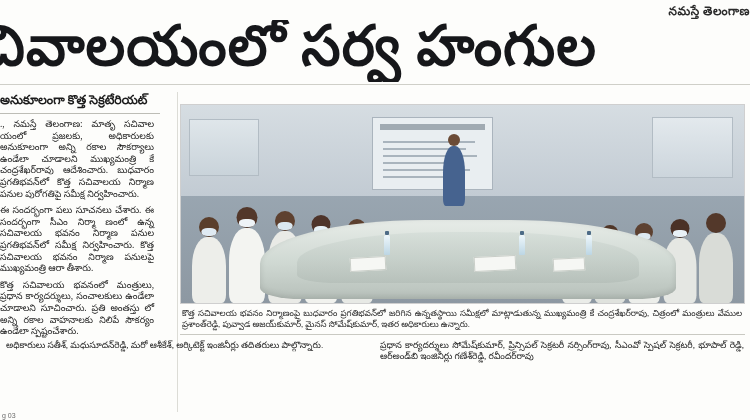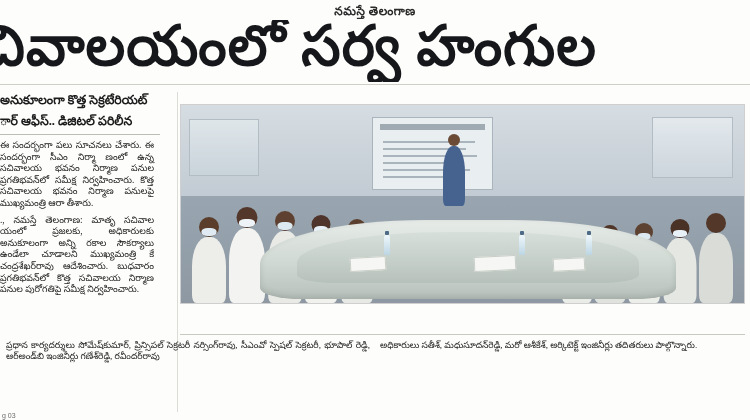--- a/index.html
+++ b/index.html
@@ -21,21 +21,21 @@
     overflow: hidden;
   }
 
   
   .masthead {
     position: absolute;
     left: 0;
     top: 0;
     width: 750px;
     height: 22px;
-    text-align: center;
+    text-align: right;
   }
   .masthead-text {
     font-family: "Liberation Serif", serif;
     font-size: 12px;
     font-weight: bold;
     color: #2b2b2b;
     line-height: 22px;
     letter-spacing: .5px;
   }
 
@@ -315,27 +315,25 @@
 
   <div class="headline-band">
     <div class="headline">చివాలయంలో సర్వ హంగుల</div>
   </div>
   <div class="headline-rule"></div>
 
   <div class="left-col">
     <div class="subhead">
       <span class="ln">అనుకూలంగా కొత్త సెక్రటేరియట్</span>
     </div>
-    <div class="subhead">
-      <span class="ln">ార్ ఆఫీస్.. డిజిటల్ పరిలీన</span>
-    </div>
     <div class="subhead-rule"></div>
     <div class="body-text">
+      <p>., నమస్తే తెలంగాణ: మాతృ సచివాల యంలో ప్రజలకు, అధికారులకు అనుకూలంగా అన్ని రకాల సౌకర్యాలు ఉండేలా చూడాలని ముఖ్యమంత్రి కే చంద్రశేఖర్‌రావు ఆదేశించారు. బుధవారం ప్రగతిభవన్‌లో కొత్త సచివాలయ నిర్మాణ పనుల పురోగతిపై సమీక్ష నిర్వహించారు.</p>
       <p>ఈ సందర్భంగా పలు సూచనలు చేశారు. ఈ సందర్భంగా సీఎం నిర్మా ణంలో ఉన్న సచివాలయ భవనం నిర్మాణ పనుల ప్రగతిభవన్‌లో సమీక్ష నిర్వహించారు. కొత్త సచివాలయ భవనం నిర్మాణ పనులపై ముఖ్యమంత్రి ఆరా తీశారు.</p>
-      <p>., నమస్తే తెలంగాణ: మాతృ సచివాల యంలో ప్రజలకు, అధికారులకు అనుకూలంగా అన్ని రకాల సౌకర్యాలు ఉండేలా చూడాలని ముఖ్యమంత్రి కే చంద్రశేఖర్‌రావు ఆదేశించారు. బుధవారం ప్రగతిభవన్‌లో కొత్త సచివాలయ నిర్మాణ పనుల పురోగతిపై సమీక్ష నిర్వహించారు.</p>
+      <p>కొత్త సచివాలయ భవనంలో మంత్రులు, ప్రధాన కార్యదర్శులు, సంచాలకులు ఉండేలా చూడాలని సూచించారు. ప్రతి అంతస్తు లో అన్ని రకాల వాహనాలకు నిలిపే సౌకర్యం ఉండేలా స్పష్టంచేశారు.</p>
     </div>
   </div>
 
   <div class="vrule" style="left:177px;"></div>
 
   <div class="photo-wrap">
     <div class="photo">
       <div class="wall"></div>
 
       <div class="window-left"></div>
@@ -413,25 +411,26 @@
       <div class="bottle" style="left:36%;"></div>
       <div class="bottle" style="left:60%;"></div>
       <div class="bottle" style="left:72%;"></div>
 
       <div class="doc-sheet" style="left:30%; width:34px; height:12px;"></div>
       <div class="doc-sheet" style="left:52%; width:40px; height:13px;"></div>
       <div class="doc-sheet" style="left:66%; width:30px; height:11px;"></div>
     </div>
   </div>
 
+  <div class="caption">కొత్త సచివాలయ భవనం నిర్మాణంపై బుధవారం ప్రగతిభవన్‌లో జరిగిన ఉన్నతస్థాయి సమీక్షలో మాట్లాడుతున్న ముఖ్యమంత్రి కే చంద్రశేఖర్‌రావు, చిత్రంలో మంత్రులు వేముల ప్రశాంత్‌రెడ్డి, పువ్వాడ అజయ్‌కుమార్, మైనస్ సోమేష్‌కుమార్, ఇతర అధికారులు ఉన్నారు.</div>
   <div class="caption-rule"></div>
 
   <div class="bottom-cols">
+    <div class="bcol">
+      <p>అధికారులు సతీశ్, మధుసూదన్‌రెడ్డి, మరో ఆశీకేశ్, అర్కిటెక్ట్ ఇంజినీర్లు తదితరులు పాల్గొన్నారు.</p>
+    </div>
     <div class="bcol">
       <p>ప్రధాన కార్యదర్శులు సోమేష్‌కుమార్, ప్రిన్సిపల్ సెక్రటరీ నర్సింగ్‌రావు, సీఎంవో స్పెషల్ సెక్రటరీ, భూపాల్‌ రెడ్డి, ఆర్అండ్‌బి ఇంజినీర్లు గణేశ్‌రెడ్డి, రవీందర్‌రావు</p>
     </div>
-    <div class="bcol">
-      <p>అధికారులు సతీశ్, మధుసూదన్‌రెడ్డి, మరో ఆశీకేశ్, అర్కిటెక్ట్ ఇంజినీర్లు తదితరులు పాల్గొన్నారు.</p>
-    </div>
   </div>
 
   <div class="folio">g 03</div>
 </div>
 
 </body></html>

